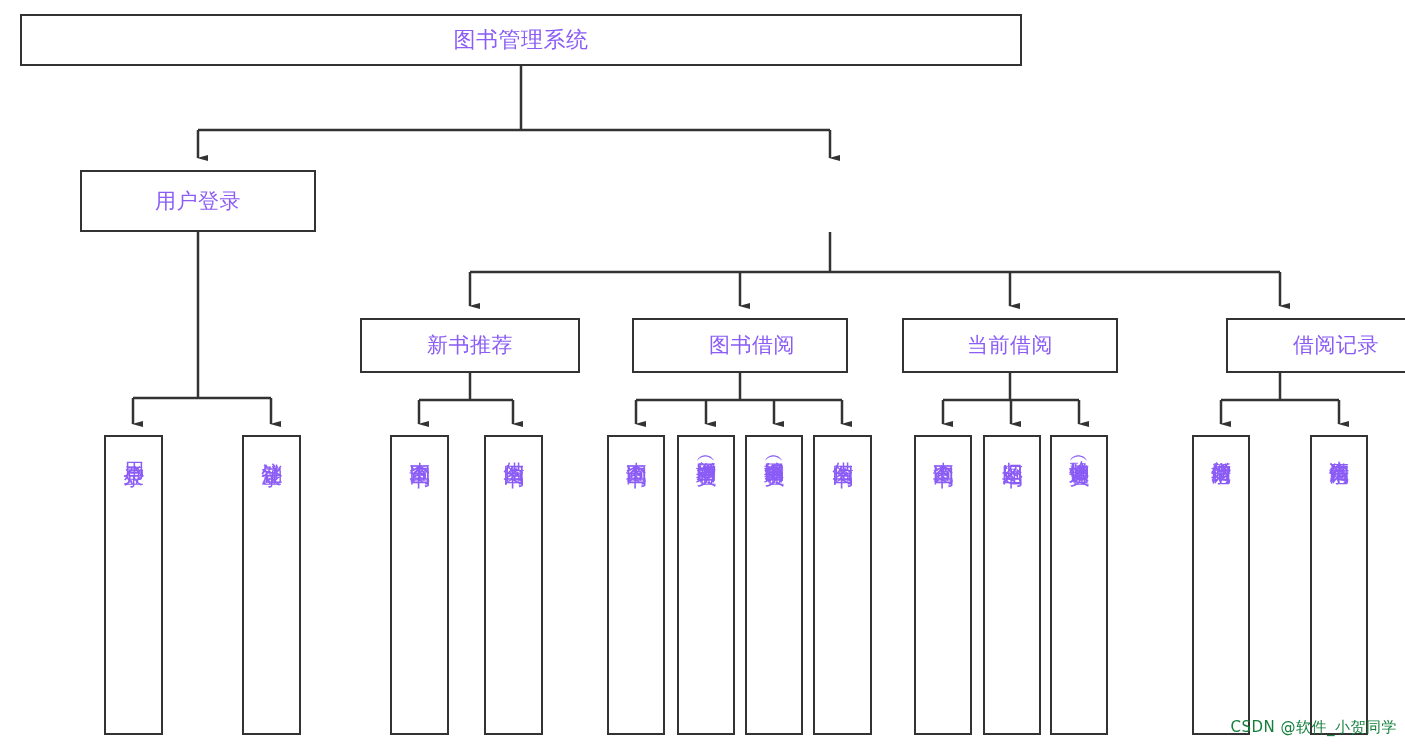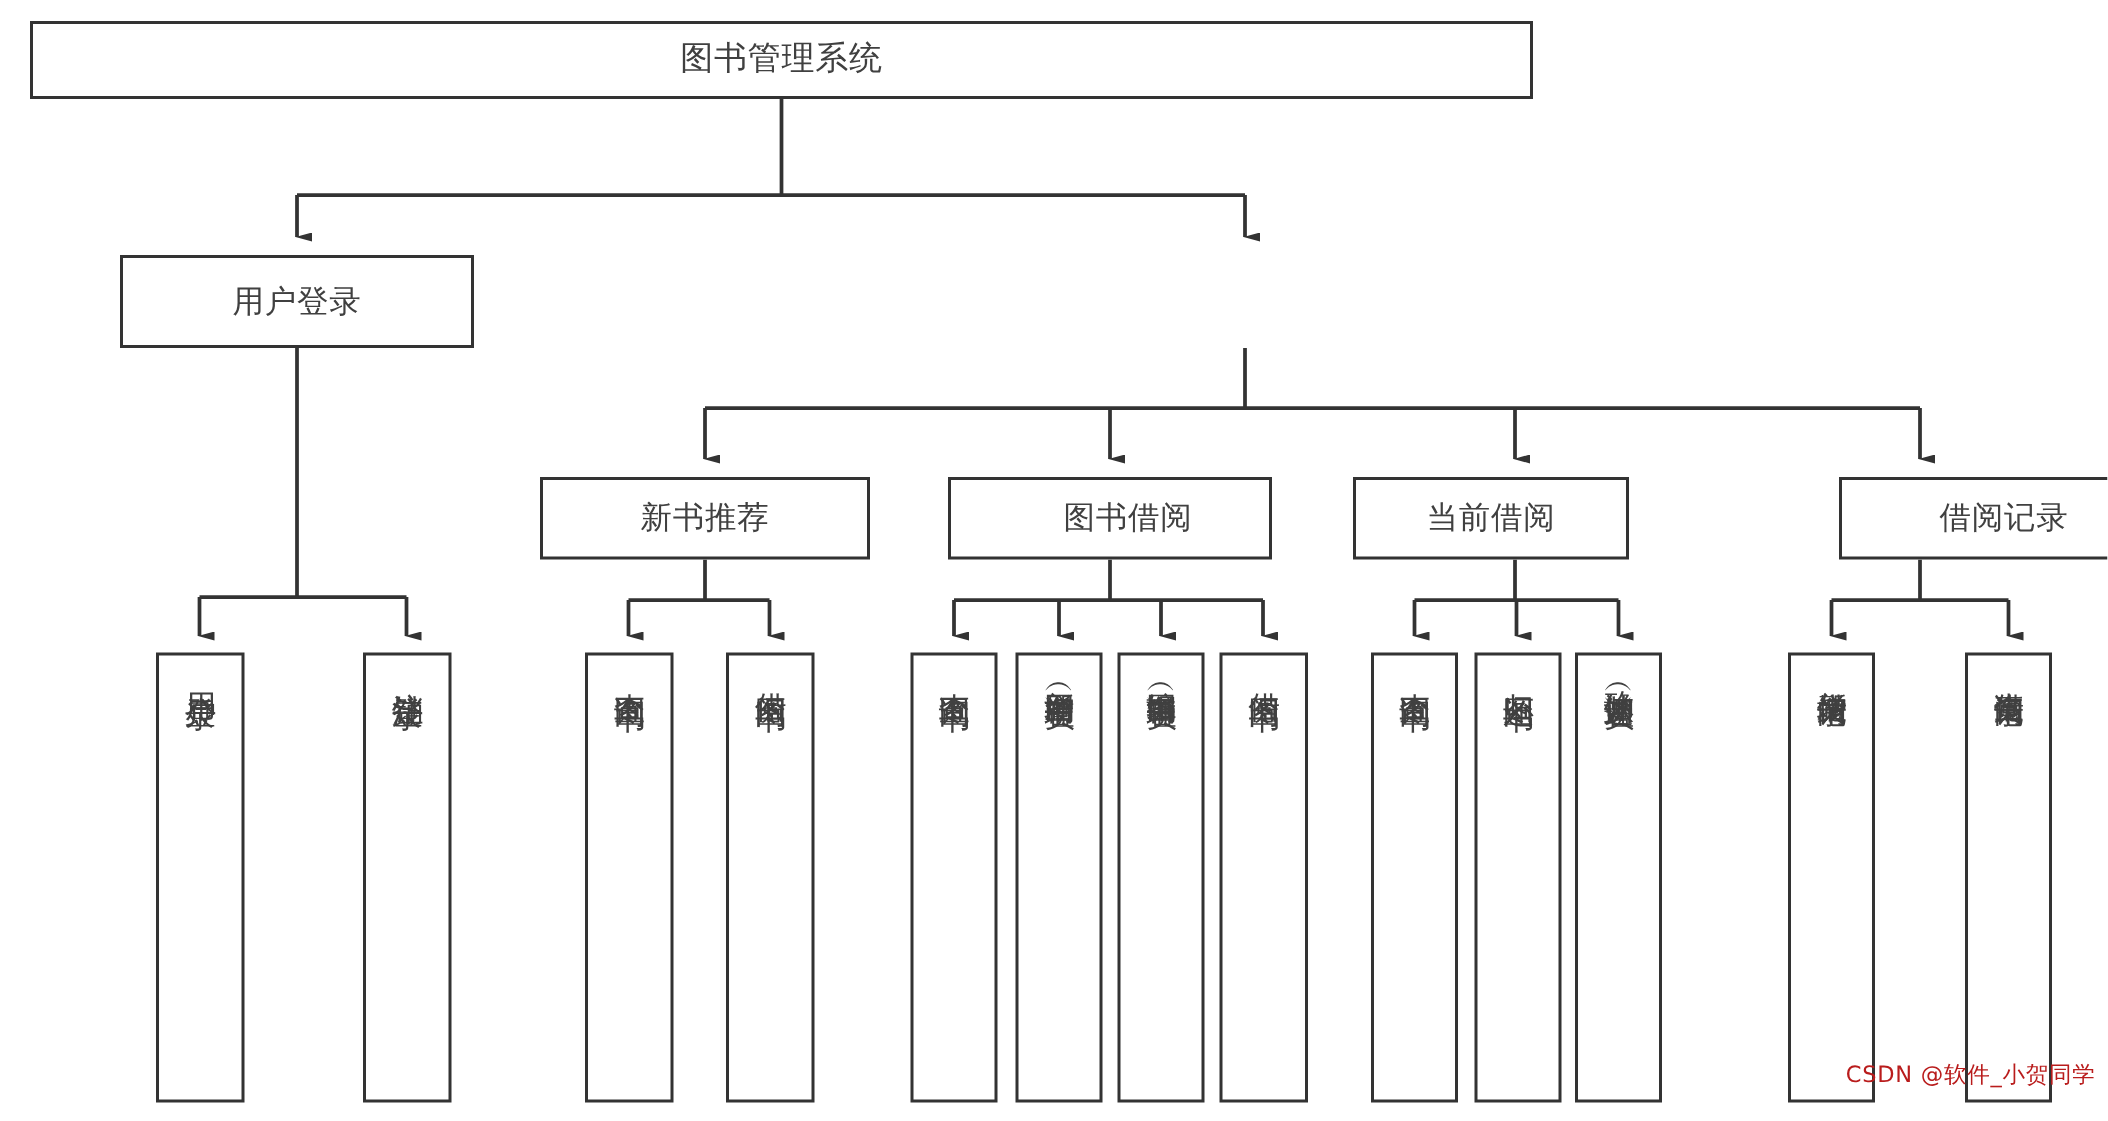--- a/index.html
+++ b/index.html
@@ -26,21 +26,21 @@
     pointer-events: none;
   }
   .node {
     position: absolute;
     box-sizing: border-box;
     border: 2px solid #333333;
     background: #ffffff;
     display: flex;
     align-items: center;
     justify-content: center;
-    color: #404040;
+    color: #8b5cf6;
   }
   .node-label {
     font-size: 21px;
     line-height: 1.25;
     letter-spacing: 0.5px;
     white-space: nowrap;
     text-align: center;
   }
   .node.root .node-label { font-size: 22px; }
   .node.level2 .node-label { font-size: 21px; }
@@ -58,23 +58,23 @@
     letter-spacing: 2px;
     white-space: nowrap;
   }
   .node.leaf.tall .node-label {
     font-size: 20px;
     letter-spacing: 1px;
   }
   .watermark {
     position: absolute;
     right: 8px;
-    bottom: 21px;
+    bottom: 10px;
     font-size: 15px;
-    color: #b91c1c;
+    color: #15803d;
     white-space: nowrap;
     letter-spacing: 0.5px;
   }
 </style>
 </head>
 <body>
 
 <div id="canvas">
 
   <svg class="connectors" viewBox="0 0 1405 747">
@@ -134,21 +134,21 @@
   <div class="node level2" style="left:80px; top:170px; width:236px; height:62px;">
     <span class="node-label">用户登录</span>
   </div>
 
   <div class="node level3" style="left:360px; top:318px; width:220px; height:55px;">
     <span class="node-label">新书推荐</span>
   </div>
   <div class="node level3" style="left:632px; top:318px; width:216px; height:55px;padding-left:24px;">
     <span class="node-label">图书借阅</span>
   </div>
-  <div class="node level3" style="left:902px; top:318px; width:184px; height:55px;">
+  <div class="node level3" style="left:902px; top:318px; width:216px; height:55px;">
     <span class="node-label">当前借阅</span>
   </div>
   <div class="node level3" style="left:1226px; top:318px; width:220px; height:55px;">
     <span class="node-label">借阅记录</span>
   </div>
 
   <div class="node leaf" style="left:104px; top:435px; width:59px; height:300px;">
     <span class="node-label">用户登录</span>
   </div>
   <div class="node leaf" style="left:242px; top:435px; width:59px; height:300px;">

